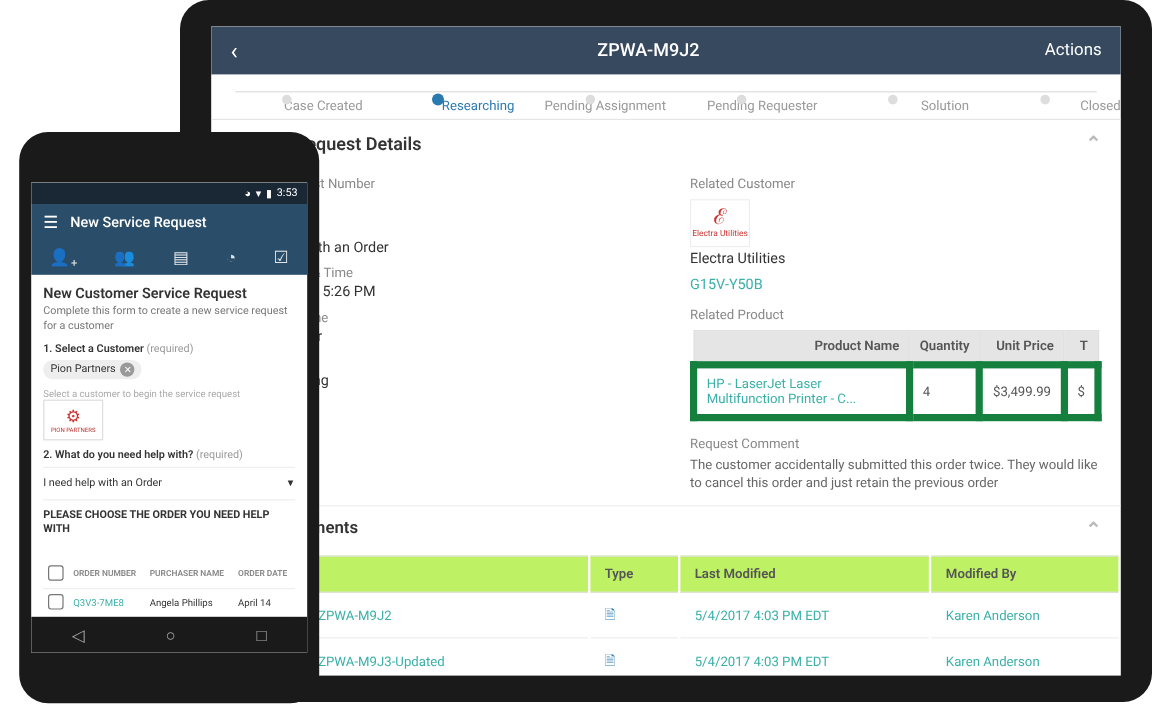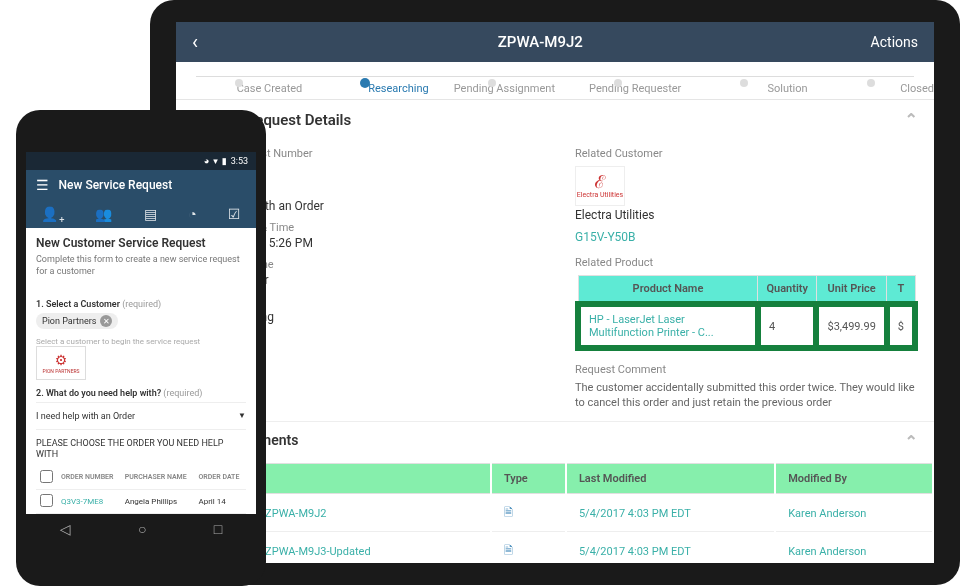--- a/index.html
+++ b/index.html
@@ -28,55 +28,55 @@
 .field-label{font-size:11px;color:#888;margin-top:8px}
 .field-value{font-size:12px;color:#333;margin-top:2px;margin-bottom:8px}
 .link-value{color:#3ab0a8}
 
 .customer-logo{width:50px;height:40px;margin-top:6px;border:1px solid #eee;display:flex;flex-direction:column;align-items:center;justify-content:center;font-size:7px;color:#c33}
 .customer-logo .glyph{color:#c33;font-size:18px;line-height:1}
 
 .rel-order{color:#3ab0a8;font-size:12px;margin-top:4px}
 
 .product-table{width:100%;border-collapse:collapse;margin-top:6px;font-size:11px}
-.product-table th{background:#5eead4;text-align:center;padding:6px 8px;font-weight:600;border:1px solid #e0e0e0;color:#555}
+.product-table th{background:#e5e5e5;text-align:right;padding:6px 8px;font-weight:600;border:1px solid #e0e0e0;color:#555}
 .product-table td{padding:6px 8px;border:6px solid #15803d}
 
 .comment-text{color:#666;font-size:11px;margin-top:4px;line-height:1.4}
 
 .docs-header{display:flex;justify-content:space-between;padding:10px 16px;font-size:14px;font-weight:600;color:#333;border-top:1px solid #eee;margin-top:10px}
 .docs-table{width:100%;font-size:11px}
-.docs-table th{text-align:left;padding:8px 12px;font-weight:600;border-top:1px solid #e0e0e0;border-bottom:1px solid #e0e0e0;color:#555;background:#86efac}
+.docs-table th{text-align:left;padding:8px 12px;font-weight:600;border-top:1px solid #e0e0e0;border-bottom:1px solid #e0e0e0;color:#555;background:#bef264}
 .docs-table td{padding:8px 12px;border-bottom:1px solid #eee}
 .doc-name{color:#3ab0a8}
 .doc-type-icon{color:#2a7ab0}
 .sort-arrow{color:#c33;font-size:10px}
 
 
 .phone{position:absolute;left:16px;top:110px;width:250px;height:476px;background:#1a1a1a;border-radius:24px;padding:42px 10px}
 .phone-screen{width:100%;height:100%;background:#fff;overflow:hidden;position:relative;font-size:10px}
 .phone-status{background:#1a2835;color:#fff;height:18px;display:flex;justify-content:flex-end;align-items:center;padding:0 8px;font-size:9px;gap:4px}
 .phone-header{background:#2a4d69;color:#fff;height:30px;display:flex;align-items:center;padding:0 10px;font-size:12px;font-weight:500}
 .phone-header .menu-icon{margin-right:10px;font-size:14px}
 .phone-tabs{background:#2a4d69;display:flex;justify-content:space-around;padding:6px 0;color:#fff}
 .phone-tabs .tab-icon{font-size:14px;opacity:0.85}
 
 .phone-body{padding:8px 10px;color:#333}
 .phone-title{font-size:12px;font-weight:600;margin-bottom:4px}
-.phone-sub{font-size:9px;color:#777;line-height:1.3;margin-bottom:22px}
+.phone-sub{font-size:9px;color:#777;line-height:1.3;margin-bottom:8px}
 .phone-label{font-size:9px;font-weight:600;margin-bottom:4px}
 .phone-label .req{color:#999;font-weight:400}
 .chip{display:inline-flex;align-items:center;background:#eee;border-radius:10px;padding:2px 6px;font-size:9px;margin-bottom:4px}
 .chip .x{margin-left:4px;background:#999;color:#fff;border-radius:50%;width:12px;height:12px;display:inline-flex;align-items:center;justify-content:center;font-size:8px}
 .phone-hint{font-size:8px;color:#aaa;margin:4px 0 0}
 .pion-logo{width:50px;height:34px;border:1px solid #ddd;display:flex;flex-direction:column;align-items:center;justify-content:center;font-size:5px;color:#b33;margin-bottom:8px}
 .pion-logo .glyph{font-size:14px;color:#c33}
 .dropdown{border-top:1px solid #eee;border-bottom:1px solid #eee;padding:8px 0;display:flex;justify-content:space-between;font-size:9px;margin-bottom:8px}
 .dropdown .caret{font-size:8px}
-.order-heading{font-size:9px;font-weight:400;margin-bottom:6px;line-height:1.2}
+.order-heading{font-size:9px;font-weight:700;margin-bottom:20px;line-height:1.2}
 
 .phone-table{width:100%;font-size:8px;border-collapse:collapse}
 .phone-table th{text-align:left;padding:4px;color:#888;font-weight:600;border-bottom:1px solid #eee;font-size:7px}
 .phone-table td{padding:4px;border-bottom:1px solid #eee}
 .phone-table .chk{width:12px}
 .order-link{color:#3ab0a8}
 
 .phone-nav{position:absolute;bottom:0;left:0;right:0;height:30px;background:#1a1a1a;display:flex;justify-content:space-around;align-items:center;color:#aaa}
 .phone-nav span{font-size:14px}
 </style>

